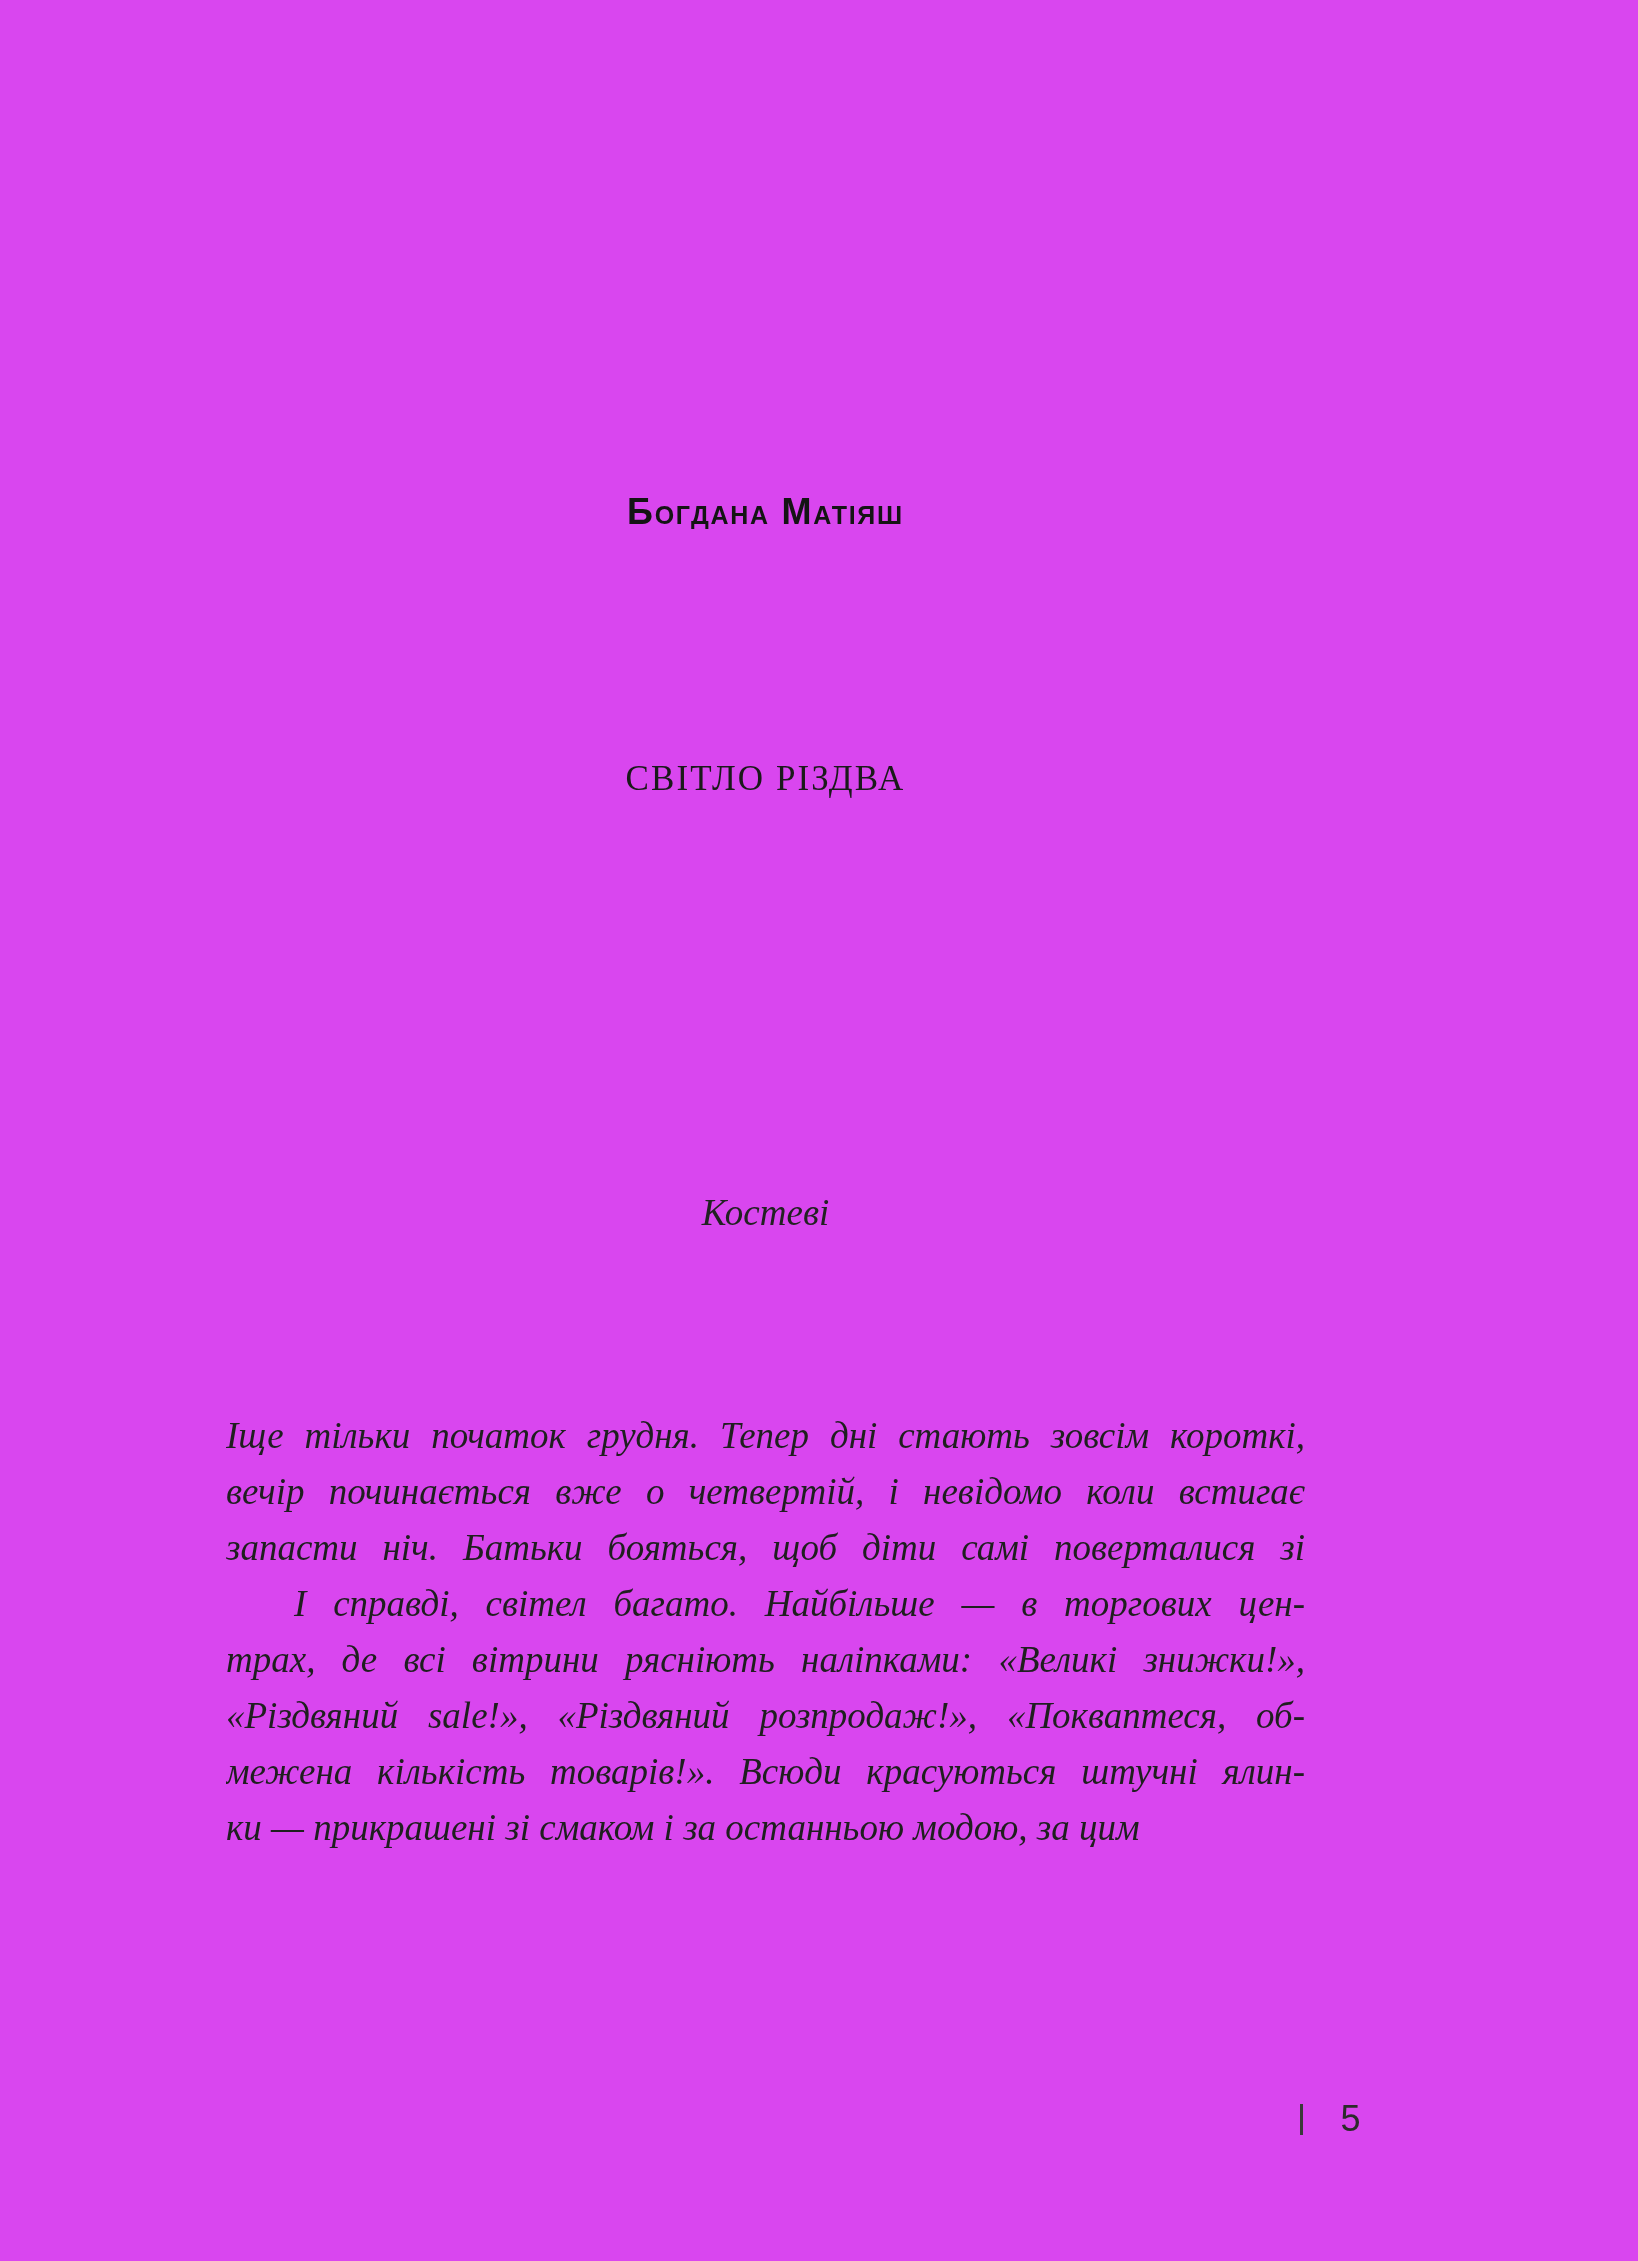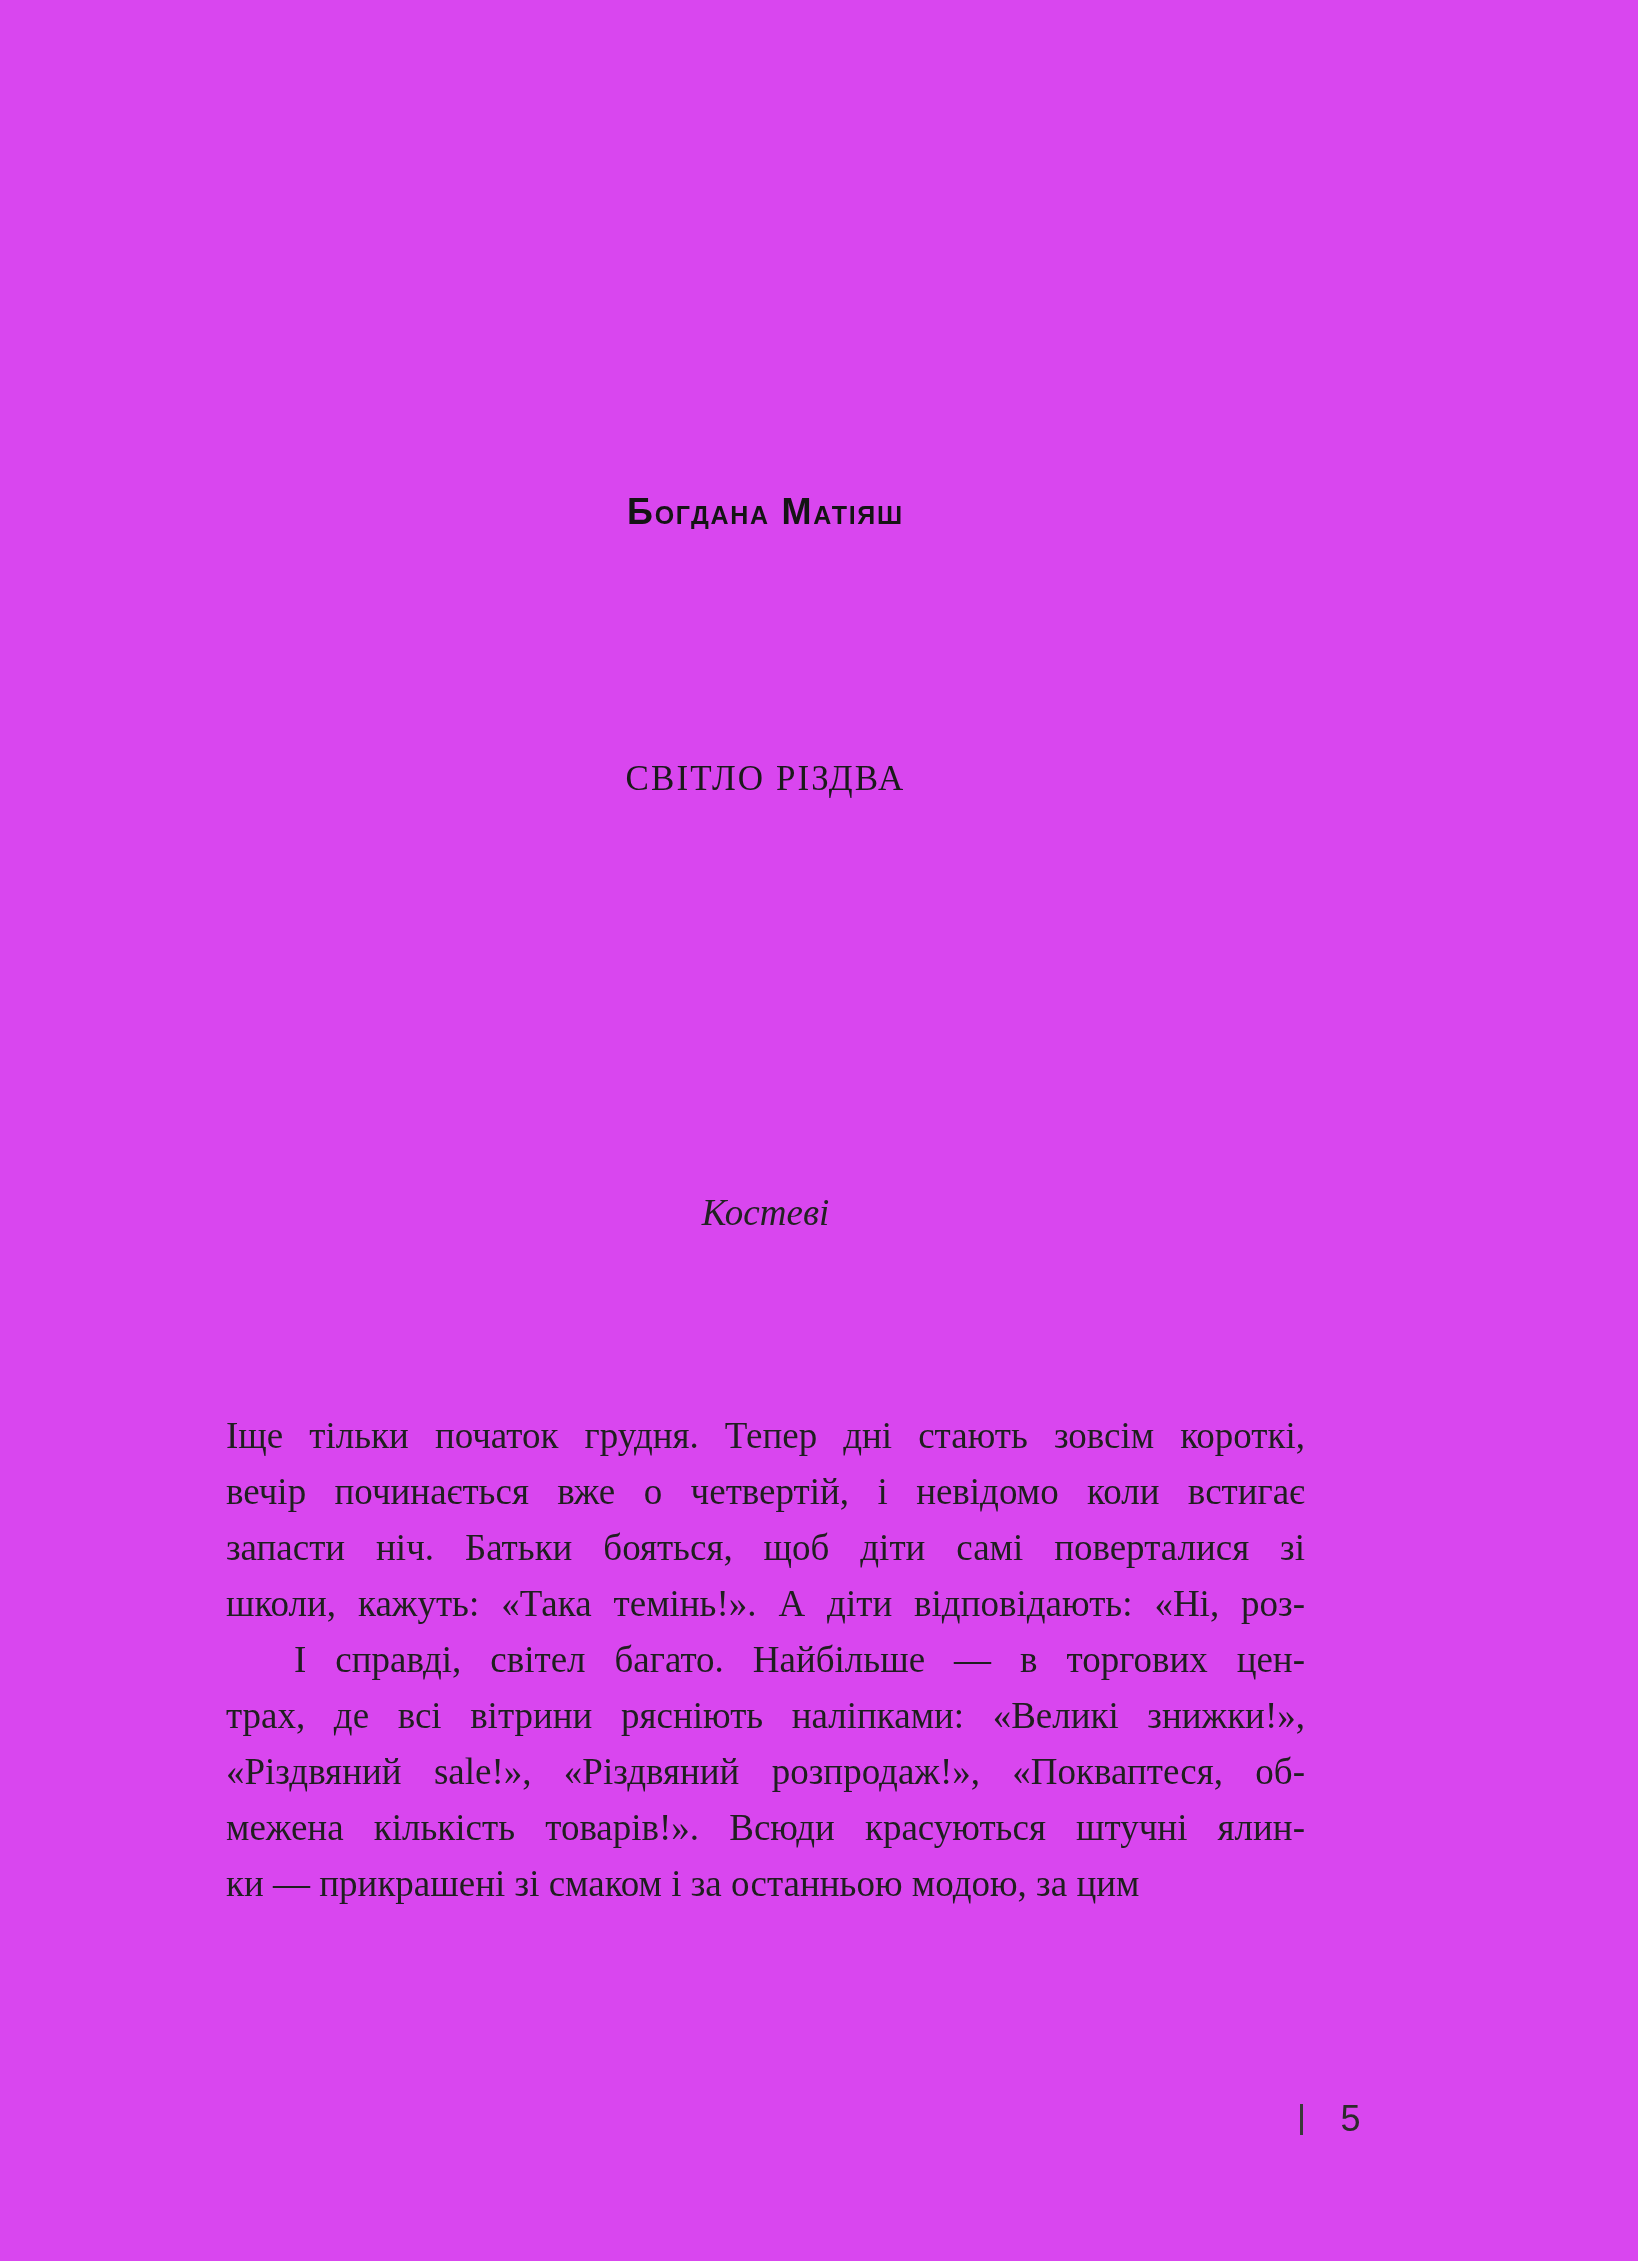--- a/index.html
+++ b/index.html
@@ -54,20 +54,21 @@
     color: #222222;
   }
   .body-text {
     position: absolute;
     left: 226px;
     top: 1408px;
     width: 1079px;
     font-size: 37px;
     line-height: 56px;
     color: #1f1f1f;
+    font-style: italic;
   }
   .line {
     height: 56px;
     overflow: hidden;
     text-align: left;
   }
   .line.just {
     text-align: justify;
   }
   
@@ -111,21 +112,20 @@
 
   <div class="title-line">СВІТЛО РІЗДВА</div>
 
   <div class="dedication">Костеві</div>
 
   <div class="body-text">
     <div class="para">
       <div class="line just">Іще тільки початок грудня. Тепер дні стають зовсім короткі,</div>
       <div class="line just">вечір починається вже о четвертій, і невідомо коли встигає</div>
       <div class="line just">запасти ніч. Батьки бояться, щоб діти самі поверталися зі</div>
-      <div class="line just">школи, кажуть: «Така темінь!». А діти відповідають: «Ні, роз-</div>
     </div>
     <div class="para">
       <div class="line just indent">І справді, світел багато. Найбільше — в торгових цен-</div>
       <div class="line just">трах, де всі вітрини рясніють наліпками: «Великі знижки!»,</div>
       <div class="line just">«Різдвяний sale!», «Різдвяний розпродаж!», «Покваптеся, об-</div>
       <div class="line just">межена кількість товарів!». Всюди красуються штучні ялин-</div>
       <div class="line">ки — прикрашені зі смаком і за останньою модою, за цим</div>
     </div>
   </div>
 

